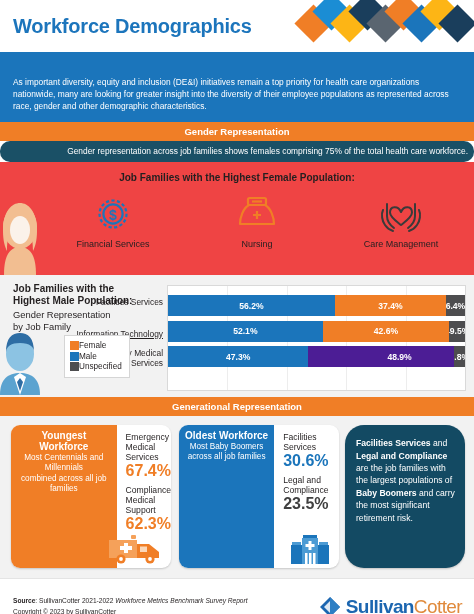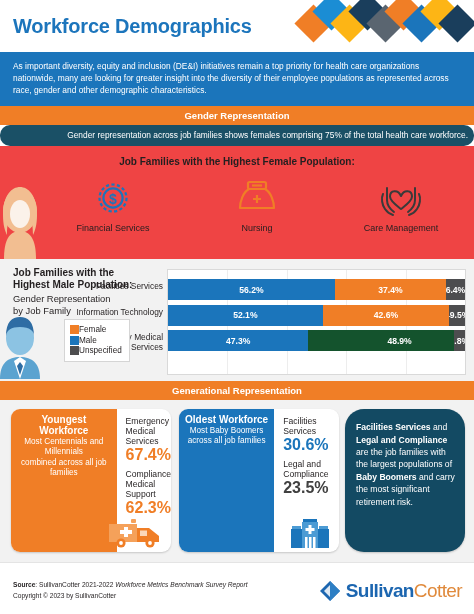--- a/index.html
+++ b/index.html
@@ -25,21 +25,21 @@
     overflow:hidden;
   }
   .dmd {
     position:absolute; width:27px; height:27px;
     transform:rotate(45deg);
   }
 
   
   .intro {
     background:#1B75BB; color:#ffffff;
-    padding:8px 12px 9px 13px;
+    padding:24px 12px 9px 13px;
     font-size:8.4px; line-height:1.45;
   }
 
   
   .bar-orange {
     background:#F07E26; color:#ffffff;
     text-align:center; font-weight:bold;
     font-size:9.5px; padding:4px 0 4.5px;
   }
   .bar-teal {
@@ -282,29 +282,29 @@
         <div class="grid-line" style="left: 40%;"></div>
         <div class="grid-line" style="left: 60%;"></div>
         <div class="grid-line" style="left: 80%;"></div>
         <div class="bar-row">
           <div class="cat-label" style="top: 3px;">Facilities Services</div>
           <div class="seg" style="width: 56.2%; background: rgb(27, 117, 187);">56.2%</div>
           <div class="seg" style="width: 37.4%; background: rgb(240, 126, 38);">37.4%</div>
           <div class="seg" style="width: 6.4%; background: rgb(77, 77, 79);">6.4%</div>
         </div>
         <div class="bar-row">
-          <div class="cat-label" style="top: 3px;">Information Technology</div>
+          <div class="cat-label" style="top: 9px; text-decoration: underline;">Information Technology</div>
           <div class="seg" style="width: 52.1%; background: rgb(27, 117, 187);">52.1%</div>
           <div class="seg" style="width: 42.6%; background: rgb(240, 126, 38);">42.6%</div>
           <div class="seg" style="width: 5.3%; background: rgb(77, 77, 79);">49.5%</div>
         </div>
         <div class="bar-row">
           <div class="cat-label" style="top: 3px;">Emergency Medical Services</div>
           <div class="seg" style="width: 47.3%; background: rgb(27, 117, 187);">47.3%</div>
-          <div class="seg" style="width: 48.9%; background: #14532d; padding-left: 37px;">48.9%</div>
+          <div class="seg" style="width: 48.9%; background: #4c1d95; padding-left: 37px;">48.9%</div>
           <div class="seg" style="width: 3.8%; background: rgb(77, 77, 79);">3.8%</div>
         </div>
       </div>
   </div>
 </div>
 
 <div class="bar-orange">Generational Representation</div>
 
 <div class="gen-section">
 

